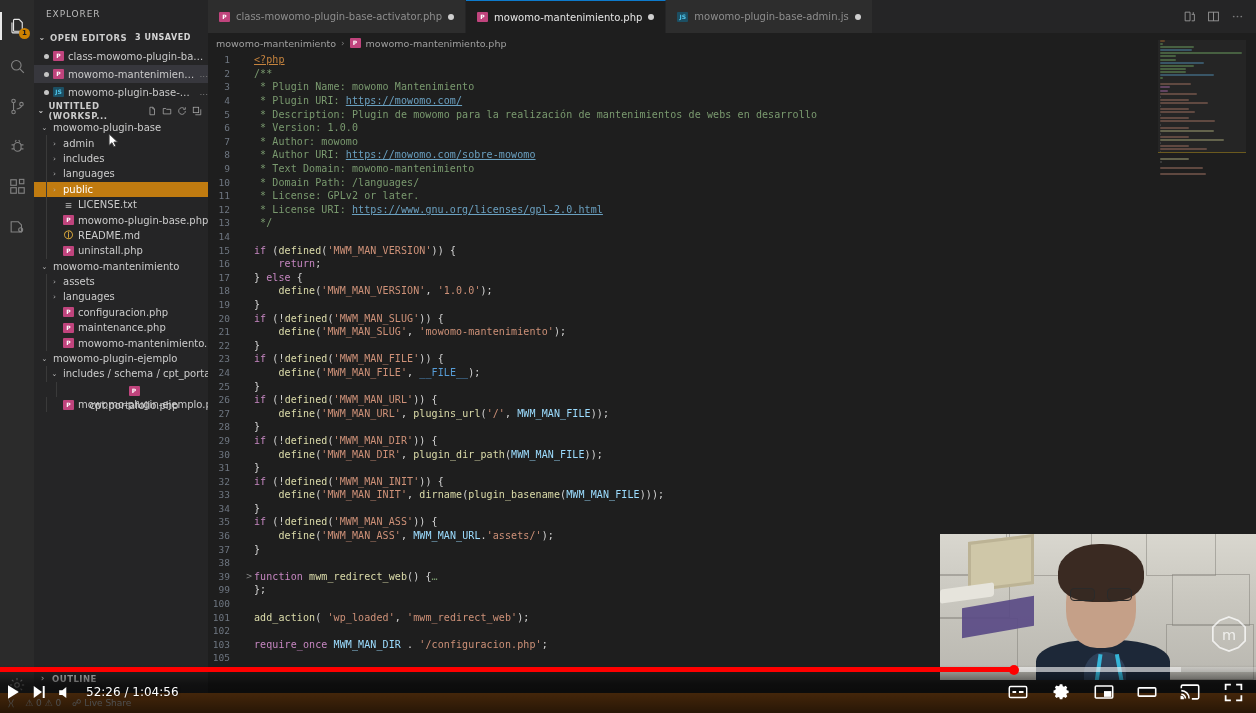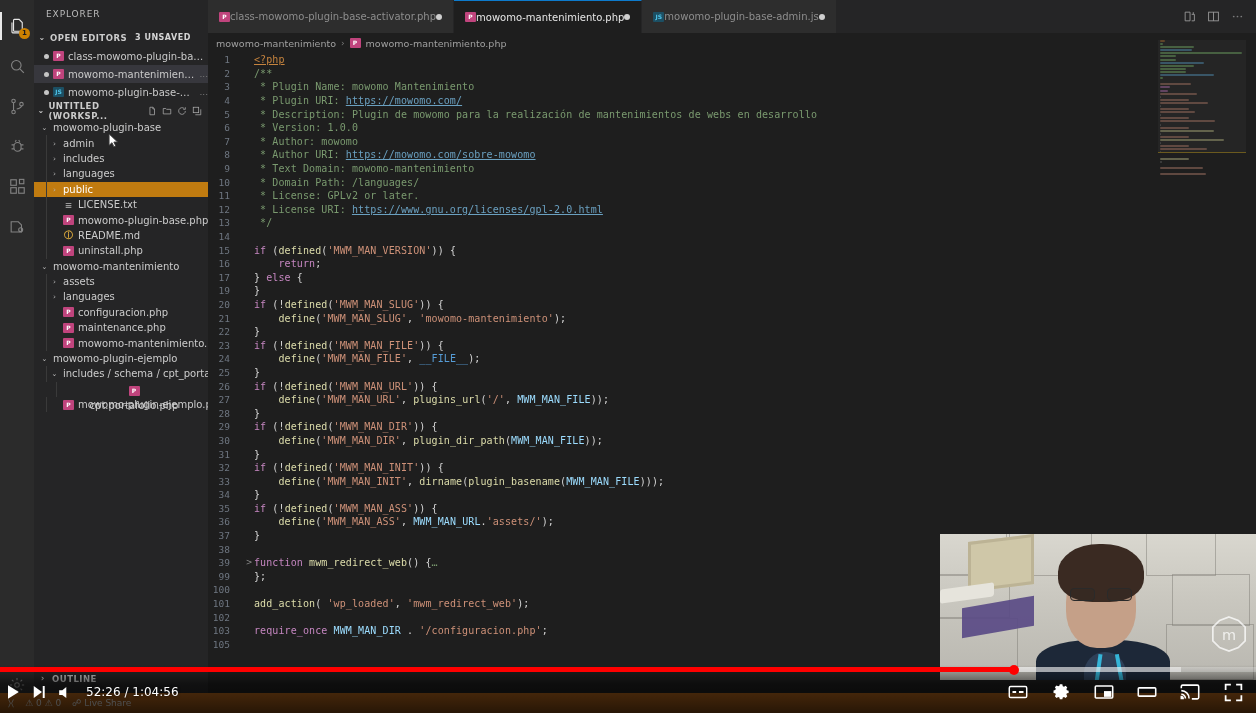--- a/index.html
+++ b/index.html
@@ -89,21 +89,21 @@
     display: flex; align-items: center; gap: 4px; padding-left: 4px;
     font-size: 8.5px; font-weight: bold; letter-spacing: .5px;
     text-transform: uppercase; color: #ccc;
   }
 
   
   #editor { position: absolute; left: 208px; top: 0; right: 0; height: 713px; background: #1e1e1e; }
 
   #tabs { height: 33px; background: #252526; display: flex; align-items: stretch; position: relative; }
   .tab {
-    display: flex; align-items: center; 
+    display: flex; align-items: center; gap: 6px;
     padding: 0 11px; font-size: 10px; color: #8d8d8d;
     background: #2d2d2d; border-right: 1px solid #252526; white-space: nowrap;
   }
   .tab.active { background: #1e1e1e; color: #e6e6e6; border-top: 1px solid #0d7acc; }
   .tab .dirty { width: 6px; height: 6px; border-radius: 50%; background: #cfcfcf; }
   .tabs-right { margin-left: auto; display: flex; align-items: center; gap: 11px; padding-right: 12px; opacity: .75; }
 
   #breadcrumb {
     height: 20px; display: flex; align-items: center; gap: 5px;
     padding-left: 8px; font-size: 9.5px; color: #a0a0a0; background: #1e1e1e;
@@ -512,20 +512,21 @@
           <div class="code-line"><span class="ln">8</span><span class="fold"></span><span class="src"><span class="k-com"> * Author URI: </span><span class="k-link">https://mowomo.com/sobre-mowomo</span></span></div>
           <div class="code-line"><span class="ln">9</span><span class="fold"></span><span class="src"><span class="k-com"> * Text Domain: mowomo-mantenimiento</span></span></div>
           <div class="code-line"><span class="ln">10</span><span class="fold"></span><span class="src"><span class="k-com"> * Domain Path: /languages/</span></span></div>
           <div class="code-line"><span class="ln">11</span><span class="fold"></span><span class="src"><span class="k-com"> * License: GPLv2 or later.</span></span></div>
           <div class="code-line"><span class="ln">12</span><span class="fold"></span><span class="src"><span class="k-com"> * License URI: </span><span class="k-link">https://www.gnu.org/licenses/gpl-2.0.html</span></span></div>
           <div class="code-line"><span class="ln">13</span><span class="fold"></span><span class="src"><span class="k-com"> */</span></span></div>
           <div class="code-line"><span class="ln">14</span><span class="fold"></span><span class="src"></span></div>
           <div class="code-line"><span class="ln">15</span><span class="fold"></span><span class="src"><span class="k-ctrl">if</span><span class="k-punct"> (</span><span class="k-fn">defined</span><span class="k-punct">(</span><span class="k-str">'MWM_MAN_VERSION'</span><span class="k-punct">)) {</span></span></div>
           <div class="code-line"><span class="ln">16</span><span class="fold"></span><span class="src"><span class="k-punct">    </span><span class="k-ctrl">return</span><span class="k-punct">;</span></span></div>
           <div class="code-line"><span class="ln">17</span><span class="fold"></span><span class="src"><span class="k-punct">} </span><span class="k-ctrl">else</span><span class="k-punct"> {</span></span></div>
+          <div class="code-line"><span class="ln">18</span><span class="fold"></span><span class="src"><span class="k-punct">    </span><span class="k-fn">define</span><span class="k-punct">(</span><span class="k-str">'MWM_MAN_VERSION'</span><span class="k-punct">, </span><span class="k-str">'1.0.0'</span><span class="k-punct">);</span></span></div>
           <div class="code-line"><span class="ln">19</span><span class="fold"></span><span class="src"><span class="k-punct">}</span></span></div>
           <div class="code-line"><span class="ln">20</span><span class="fold"></span><span class="src"><span class="k-ctrl">if</span><span class="k-punct"> (!</span><span class="k-fn">defined</span><span class="k-punct">(</span><span class="k-str">'MWM_MAN_SLUG'</span><span class="k-punct">)) {</span></span></div>
           <div class="code-line"><span class="ln">21</span><span class="fold"></span><span class="src"><span class="k-punct">    </span><span class="k-fn">define</span><span class="k-punct">(</span><span class="k-str">'MWM_MAN_SLUG'</span><span class="k-punct">, </span><span class="k-str">'mowomo-mantenimiento'</span><span class="k-punct">);</span></span></div>
           <div class="code-line"><span class="ln">22</span><span class="fold"></span><span class="src"><span class="k-punct">}</span></span></div>
           <div class="code-line"><span class="ln">23</span><span class="fold"></span><span class="src"><span class="k-ctrl">if</span><span class="k-punct"> (!</span><span class="k-fn">defined</span><span class="k-punct">(</span><span class="k-str">'MWM_MAN_FILE'</span><span class="k-punct">)) {</span></span></div>
           <div class="code-line"><span class="ln">24</span><span class="fold"></span><span class="src"><span class="k-punct">    </span><span class="k-fn">define</span><span class="k-punct">(</span><span class="k-str">'MWM_MAN_FILE'</span><span class="k-punct">, </span><span class="k-magic">__FILE__</span><span class="k-punct">);</span></span></div>
           <div class="code-line"><span class="ln">25</span><span class="fold"></span><span class="src"><span class="k-punct">}</span></span></div>
           <div class="code-line"><span class="ln">26</span><span class="fold"></span><span class="src"><span class="k-ctrl">if</span><span class="k-punct"> (!</span><span class="k-fn">defined</span><span class="k-punct">(</span><span class="k-str">'MWM_MAN_URL'</span><span class="k-punct">)) {</span></span></div>
           <div class="code-line"><span class="ln">27</span><span class="fold"></span><span class="src"><span class="k-punct">    </span><span class="k-fn">define</span><span class="k-punct">(</span><span class="k-str">'MWM_MAN_URL'</span><span class="k-punct">, </span><span class="k-fn">plugins_url</span><span class="k-punct">(</span><span class="k-str">'/'</span><span class="k-punct">, </span><span class="k-const">MWM_MAN_FILE</span><span class="k-punct">));</span></span></div>
           <div class="code-line"><span class="ln">28</span><span class="fold"></span><span class="src"><span class="k-punct">}</span></span></div>

